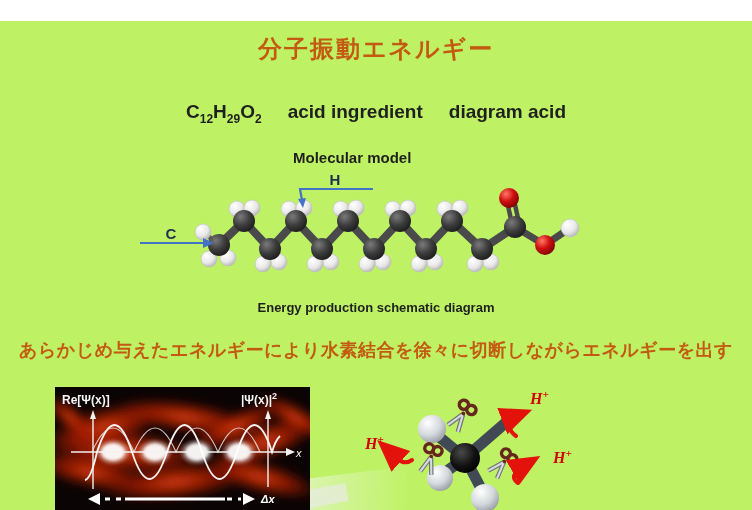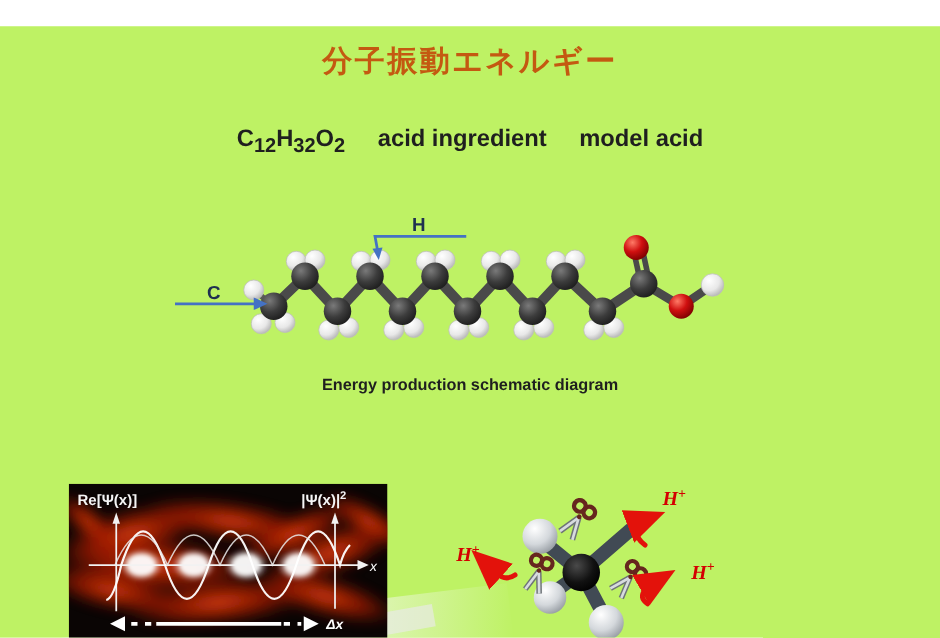--- a/index.html
+++ b/index.html
@@ -2,21 +2,21 @@
 <html><head>
 <meta charset="utf-8">
 <style>
   html,body{margin:0;padding:0;background:#fff;}
   body{width:752px;height:510px;overflow:hidden;font-family:"Liberation Sans",sans-serif;}
   .slide{position:relative;width:752px;height:510px;background:#bef264;overflow:hidden;margin-top:21px;}
   .title{position:absolute;top:12px;left:0;width:100%;text-align:center;
          font-size:24px;font-weight:bold;letter-spacing:2px;color:#C45911;}
   .formula{position:absolute;top:80px;left:0;width:100%;text-align:center;
            font-size:19px;font-weight:bold;color:#1f1f1f;}
-  .formula sub{font-size:16px;font-weight:bold;}
+  .formula sub{font-size:12px;font-weight:bold;}
   .formula .gap{display:inline-block;width:26px;}
   .model-caption{position:absolute;top:128px;left:293px;font-size:15px;font-weight:bold;color:#1f1f1f;}
   .energy-heading{position:absolute;top:279px;left:0;width:100%;text-align:center;
                   font-size:13px;font-weight:bold;color:#1f1f1f;}
   .note{position:absolute;top:317px;left:0;width:100%;text-align:center;white-space:nowrap;
         font-size:18px;font-weight:bold;color:#C45911;letter-spacing:0.5px;}
   .molecule-svg{position:absolute;left:130px;top:148px;}
   .wave-svg{position:absolute;left:55px;top:366px;}
   .cut-svg{position:absolute;left:340px;top:360px;}
   .swoosh1{position:absolute;left:-60px;top:474px;width:470px;height:46px;
@@ -31,23 +31,24 @@
 
 <div class="slide">
 
   <div class="swoosh1"></div>
   <div class="swoosh2"></div>
   <div class="grayblock"></div>
 
   <div class="title">分子振動エネルギー</div>
 
   <div class="formula">
-    <span>C</span><sub>12</sub><span>H</span><sub>32</sub><span>O</span><sub>2</sub><span class="gap"></span><span>acid ingredient</span><span class="gap"></span><span>model acid</span>
+    <span>C</span><sub>12</sub><span>H</span><sub>29</sub><span>O</span><sub>2</sub><span class="gap"></span><span>acid ingredient</span><span class="gap"></span><span>diagram acid</span>
   </div>
 
+  <div class="model-caption">Molecular model</div>
 
   <svg class="molecule-svg" width="490" height="125" viewBox="0 0 490 125">
     <defs>
       <radialGradient id="cgrad" cx="35%" cy="30%" r="75%">
         <stop offset="0%" stop-color="#7a7a7a"></stop>
           <stop offset="55%" stop-color="#3c3c3c"></stop>
           <stop offset="100%" stop-color="#1d1d1d"></stop>
       </radialGradient>
       <radialGradient id="hgrad" cx="35%" cy="30%" r="75%">
         <stop offset="0%" stop-color="#ffffff"></stop>
@@ -124,20 +125,21 @@
 
     <g>
       <line x1="10" y1="74" x2="74" y2="74" stroke="#4472C4" stroke-width="2.2"></line>
       <polygon points="73,69 84,74 73,79" fill="#4472C4"></polygon>
       <text x="41" y="70" text-anchor="middle" font-size="15" font-weight="bold" fill="#1f3050">C</text>
     </g>
   </svg>
 
   <div class="energy-heading">Energy production schematic diagram</div>
 
+  <div class="note">あらかじめ与えたエネルギーにより水素結合を徐々に切断しながらエネルギーを出す</div>
 
   <svg class="wave-svg" width="255" height="124" viewBox="0 0 255 124">
     <defs>
       <radialGradient id="smokeg" cx="50%" cy="50%" r="50%">
         <stop offset="0%" stop-color="#ff4a12" stop-opacity="0.95"></stop>
         <stop offset="55%" stop-color="#c21f00" stop-opacity="0.7"></stop>
         <stop offset="100%" stop-color="#c21f00" stop-opacity="0"></stop>
       </radialGradient>
       <filter id="fblur" x="-40%" y="-40%" width="180%" height="180%">
           <feGaussianBlur stdDeviation="5"></feGaussianBlur>

